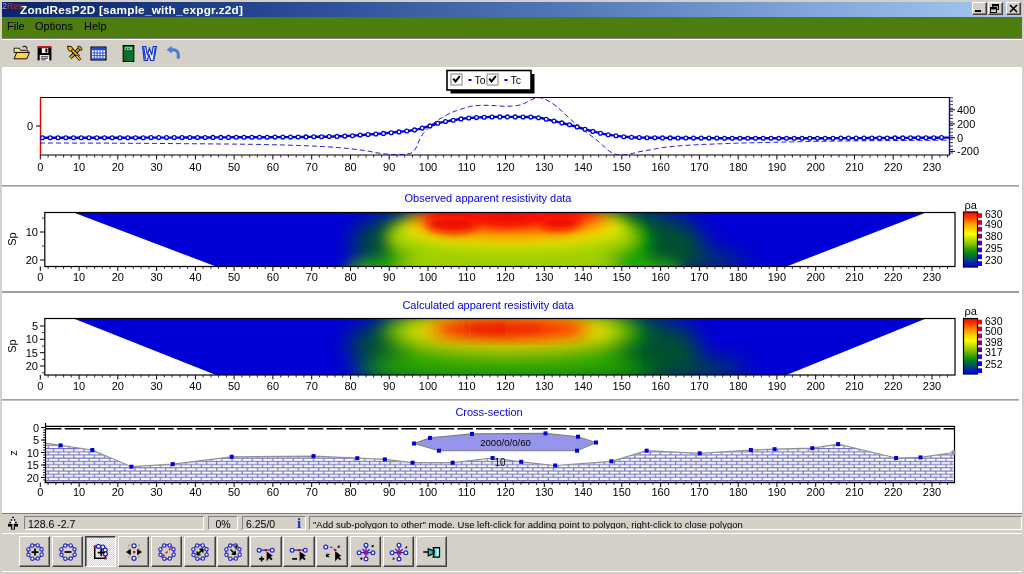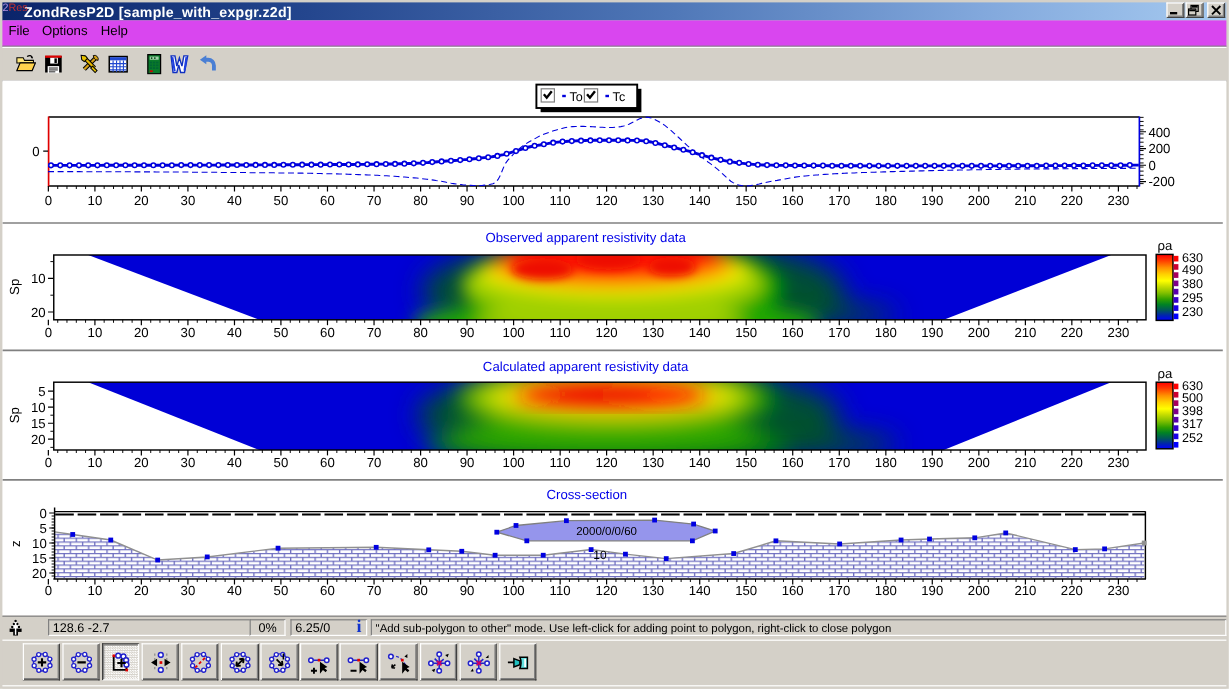--- a/index.html
+++ b/index.html
@@ -1,19 +1,19 @@
 <!DOCTYPE html>
 <html><head><meta charset="utf-8"><style>
 *{margin:0;padding:0;box-sizing:border-box}
 body{width:1024px;height:574px;font-family:"Liberation Sans",sans-serif;background:#d4d0c8;position:relative;overflow:hidden}
 .titlebar{position:absolute;left:2px;top:2px;width:1020px;height:15px;background:linear-gradient(90deg,#0a246a 0%,#24468e 25%,#5078b8 55%,#82a8dc 80%,#a6caf0 100%);color:#fff;font-weight:bold;font-size:11.8px}
 .titlebar .txt{position:absolute;left:18px;top:1px;letter-spacing:0.2px}
 .appicon{position:absolute;left:2px;top:1px;width:15px;height:13px;font-size:9px;font-weight:normal}
 .tbtn{position:absolute;top:1.5px;width:15px;height:13px;background:#d4d0c8;border:1px solid;border-color:#fff #404040 #404040 #fff;box-shadow:inset -1px -1px 0 #808080;color:#000;font-size:9px;text-align:center;line-height:11px}
-.menubar{position:absolute;left:2px;top:17px;width:1020px;height:22px;background:#d946ef;font-size:11px;color:#000}
+.menubar{position:absolute;left:2px;top:17px;width:1020px;height:22px;background:#4d7c0f;font-size:11px;color:#000}
 .menubar span{position:absolute;top:3px}
 .toolbar{position:absolute;left:2px;top:41px;width:1020px;height:27px;background:#d4d0c8}
 .ticon{position:absolute;top:4px;width:17px;height:17px}
 .charts{position:absolute;left:2px;top:67px;width:1020px;height:446px;background:#fff}
 .hr1{position:absolute;left:0;width:1020px;height:1px;background:#808080}
 .hr2{position:absolute;left:0;width:1020px;height:1px;background:#fff}
 .statusbar{position:absolute;left:2px;top:514px;width:1020px;height:18px;background:#d4d0c8;font-size:10.5px;color:#000}
 .sp{position:absolute;top:1.5px;height:14px;border:1px solid;border-color:#808080 #fff #fff #808080;background:#d4d0c8;padding:1px 3px 0 3px;white-space:nowrap;overflow:hidden}
 .btoolbar{position:absolute;left:2px;top:533px;width:1020px;height:41px;background:#d4d0c8}
 .bbtn{position:absolute;top:2.5px;width:31.5px;height:31.7px;background:#d4d0c8;border:1px solid;border-color:#fff #404040 #404040 #fff;box-shadow:inset -1px -1px 0 #808080,inset 1px 1px 0 #d4d0c8}
@@ -1085,21 +1085,21 @@
         <circle cx="6" cy="1.5" r="1"></circle>
         <circle cx="4.6" cy="4" r="1"></circle>
         <circle cx="7.4" cy="4" r="1"></circle>
         <circle cx="3.2" cy="6.5" r="1"></circle>
         <circle cx="8.8" cy="6.5" r="1"></circle>
         <rect x="1" y="7.8" width="10" height="2.8"></rect>
         <rect x="4" y="10.6" width="4" height="3"></rect>
       </g>
       <rect x="5.4" y="3" width="1.2" height="10" fill="#fff"></rect>
     </svg>
-<div class="sp" style="left:38px;width:180px">128.6 -2.7</div>
+<div class="sp" style="left:22px;width:180px">128.6 -2.7</div>
 <div class="sp" style="left:206px;width:30px;text-align:center">0%</div>
 <div class="sp" style="left:240px;width:64px">6.25/0</div>
 <b style="position:absolute;left:295px;top:1px;color:#1133cc;font-family:'Liberation Serif',serif;font-size:15px">i</b>
 <div class="sp" style="left:307px;width:713px;font-size:9.5px;padding-top:2px">"Add sub-polygon to other" mode. Use left-click for adding point to polygon, right-click to close polygon</div>
 <div class="hr1" style="top:-1.5px"></div>
 </div>
 <div class="btoolbar">
     <div class="bbtn" style="left:16.5px">
       <svg width="16" height="16" viewBox="0 0 16 16">
         <circle cx="8" cy="8" r="5.7" fill="none" stroke="#2222cc" stroke-width="0.9"></circle>

